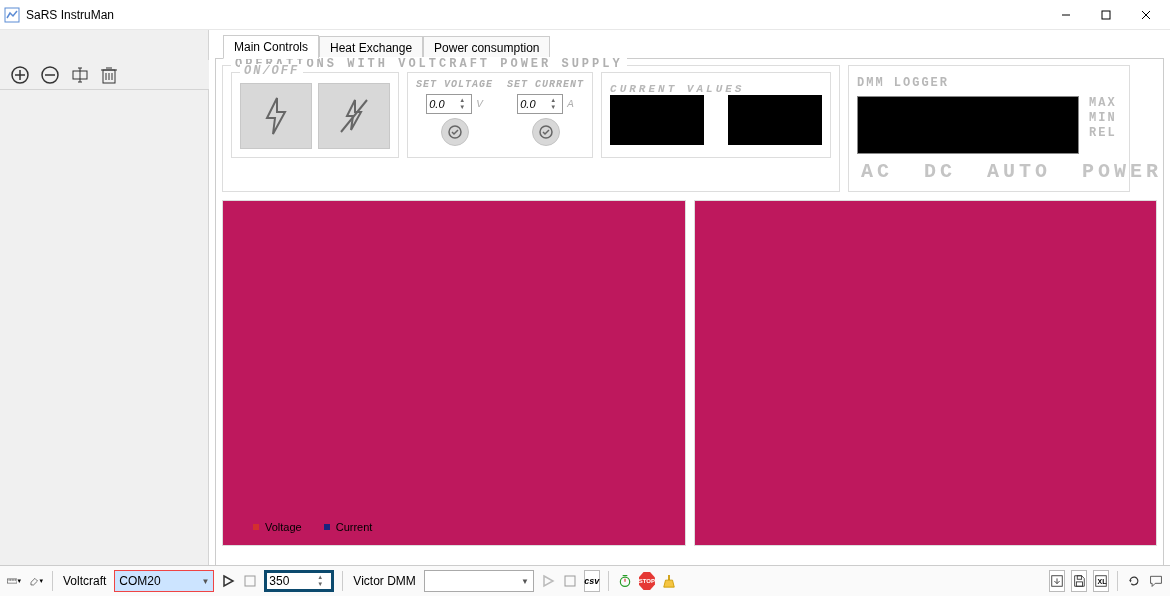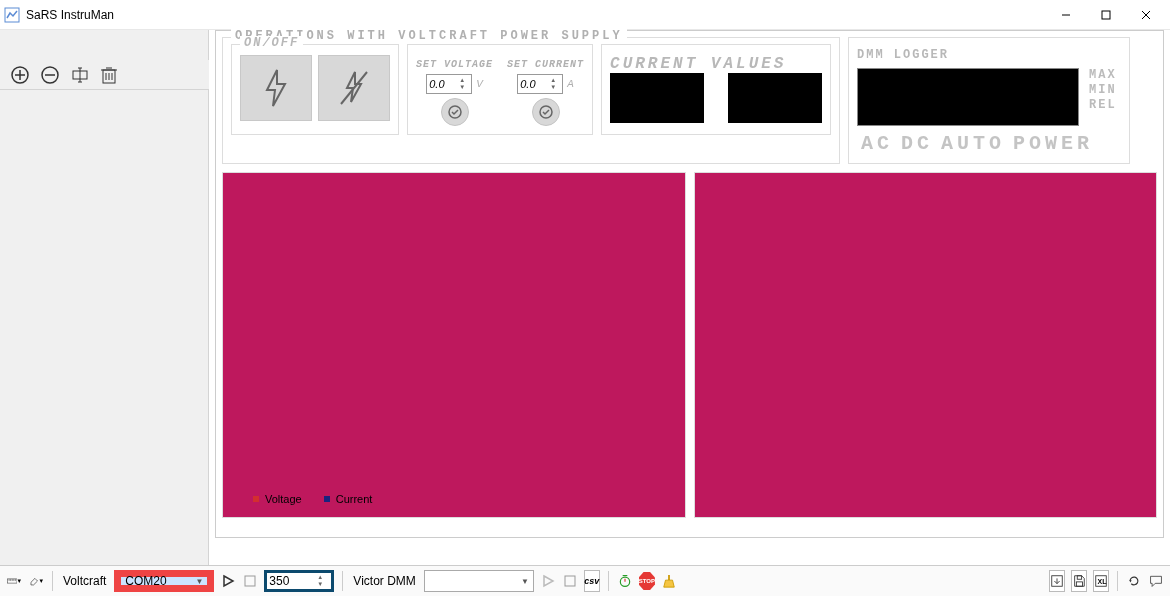--- a/index.html
+++ b/index.html
@@ -22,46 +22,46 @@
 .seg { font-family: "Courier New", monospace; letter-spacing: 4px; font-size: 14px; color: #b8b8b8; font-weight: bold; }
 .toprow { display: flex; gap: 8px; margin-bottom: 8px; }
 .opsgroup { width: 618px; }
 .opsinner { display: flex; gap: 8px; font-style: italic; }
 .onoffbox { border: 1px solid #ddd; padding: 6px 8px 8px 8px; position: relative; }
 .onoffbox .legend { position: absolute; top: -9px; left: 8px; background: #fff; padding: 0 4px; }
 .bigbtn { width: 72px; height: 66px; background: #d8d8d8; border: 1px solid #c8c8c8; display: flex; align-items: center; justify-content: center; }
 .btnrow { display: flex; gap: 6px; }
 .setbox { border: 1px solid #ddd; padding: 6px 8px 8px 8px; position: relative; display: flex; gap: 14px; }
 .setcol { display: flex; flex-direction: column; align-items: center; gap: 4px; }
-.setlabel { font-family: "Courier New", monospace; font-size: 10px; letter-spacing: 1px; color: #b0b0b0; font-weight: bold; margin-top: 8px;}
+.setlabel { font-family: "Courier New", monospace; font-size: 10px; letter-spacing: 1px; color: #b0b0b0; font-weight: bold;}
 .numinput { width: 46px; height: 20px; border: 1px solid #999; font-size: 11px; padding: 0 2px; display: flex; align-items: center; background: #fff; }
 .numinput .val { flex:1; }
 .numinput .spin { width: 10px; display: flex; flex-direction: column; font-size: 6px; line-height: 7px; color:#666;}
 .unitrow { display:flex; align-items:center; gap:4px;justify-content:space-between;}
 .unit { font-family:"Courier New", monospace; font-size:11px; color:#b0b0b0;}
 .circlebtn { width: 28px; height: 28px; border-radius: 50%; background: #d8d8d8; border:1px solid #c4c4c4; display:flex; align-items:center; justify-content:center;}
 .curvalbox { border:1px solid #ddd; padding: 10px 8px 8px 8px; position:relative; flex:1;}
 .blackdisp { background:#000; height:50px; }
 .dispflex { display:flex; gap:24px;}
 .dispflex .blackdisp { flex:1; }
 .dmmgroup { border:1px solid #ddd; padding:10px 8px 8px 8px; position:relative; width:282px; display:flex; flex-direction:column; gap:6px;}
 .dmmrow1 { display:flex; gap:10px; align-items:flex-start;}
 .dmmblack { background:#000; border:1px solid #888; width:222px; height:58px;}
 .dmmside { display:flex; flex-direction:column; gap:1px;}
 .dmmside span { font-family:"Courier New", monospace; font-size:12px; letter-spacing:2px; color:#bbb; font-weight:bold;}
-.dmmrow2 { font-family:"Courier New", monospace; font-size:20px; letter-spacing:4px; color:#c4c4c4; font-weight:bold; display:flex; gap:8px; padding-left:4px;}
+.dmmrow2 { font-family:"Courier New", monospace; font-size:20px; letter-spacing:4px; color:#c4c4c4; font-weight:bold; display:flex; gap:31px; padding-left:4px;}
 .chartrow { display:flex; gap:8px; height:346px; }
 .chart { flex:1; border:1px solid #ddd; background:#be185d; position:relative;}
 .chartlegend { position:absolute; bottom:12px; left:30px; display:flex; gap:22px; font-size:11px;}
 .legenditem { display:flex; align-items:center; gap:6px;}
 .legsq { width:6px; height:6px;}
 .statusbar { position:absolute; bottom:0; left:0; right:0; height:31px; border-top:1px solid #ccc; background:#fafafa; display:flex; align-items:center; padding:0 6px; gap:6px; font-size:12px;}
 .statusbar .sbtn { width:16px; height:22px; display:flex; align-items:center; justify-content:center; border:1px solid transparent;}
 .statusbar .sbtn.bordered { border:1px solid #bbb; background:#fff;}
-.statusbar .combo { height:22px; border:7px solid #ef4444; background:#cce4ff; padding:0 18px 0 4px; width:100px; position:relative; display:flex; align-items:center;}
+.statusbar .combo { height:22px; border:1px solid #ef4444; background:#cce4ff; padding:0 18px 0 4px; width:100px; position:relative; display:flex; align-items:center;}
 .statusbar .combo.plain { background:#fff; border:1px solid #aaa;}
 .statusbar .combo .caret { position:absolute; right:4px; font-size:8px; color:#555;}
 .statusbar .numfield { width:70px; height:22px; border:3px solid #0c4a6e; display:flex; align-items:center; padding:0 2px; background:#fff;}
 .statusbar .numfield .spin { width:12px; display:flex; flex-direction:column; font-size:6px; line-height:7px; color:#666;}
 .statusbar .lbl { padding:0 2px;}
 .sep { width:1px; height:20px; background:#ccc; margin:0 2px;}
 .stop-oct{width:18px;height:18px;background:#e53935;clip-path:polygon(30% 0,70% 0,100% 30%,100% 70%,70% 100%,30% 100%,0 70%,0 30%);display:flex;align-items:center;justify-content:center;color:#fff;font-size:6px;font-weight:bold;}
 svg { display:block; }
 </style>
 </head>
@@ -136,20 +136,25 @@
             <line x1="4" y1="6" x2="10" y2="6" stroke="#555"></line>
             <line x1="4" y1="9" x2="10" y2="9" stroke="#555"></line>
             <line x1="4" y1="12" x2="10" y2="12" stroke="#555"></line>
           </svg>
         </span>
       <span>25/01/2016 19:08:6</span>
     </div>
   </div>
 
   <div class="mainarea">
+    <div class="tabs">
+      <div class="tab active">Main Controls</div>
+      <div class="tab">Heat Exchange</div>
+      <div class="tab">Power consumption</div>
+    </div>
     <div class="tabpanel">
 
       <div class="toprow">
         <div class="fieldset opsgroup">
           <div class="legend seg">OPERATIONS WITH VOLTCRAFT POWER SUPPLY</div>
           <div class="opsinner">
             <div class="onoffbox" style="padding-top:10px;">
               <div class="legend seg" style="font-size:12px; letter-spacing:2px;">ON/OFF</div>
               <div class="btnrow">
                 <div class="bigbtn">
@@ -193,21 +198,21 @@
                 </div>
                 <div class="circlebtn">
                     <svg width="16" height="16" viewBox="0 0 16 16">
                       <circle cx="8" cy="8" r="6" fill="none" stroke="#666" stroke-width="1.5"></circle>
                       <polyline points="5,8 7,10 11,6" fill="none" stroke="#666" stroke-width="1.5"></polyline>
                     </svg>
                   </div>
               </div>
             </div>
             <div class="curvalbox">
-              <div class="legend seg" style="font-size:16px; letter-spacing:3px;">CURRENT VALUES</div>
+              <div class="legend seg" style="font-size:11px; letter-spacing:3px;">CURRENT VALUES</div>
               <div class="dispflex">
                 <div class="blackdisp"></div>
                 <div class="blackdisp"></div>
               </div>
             </div>
           </div>
         </div>
 
         <div class="dmmgroup">
           <div class="legend seg" style="font-size:12px; letter-spacing:2px;">DMM LOGGER</div>

